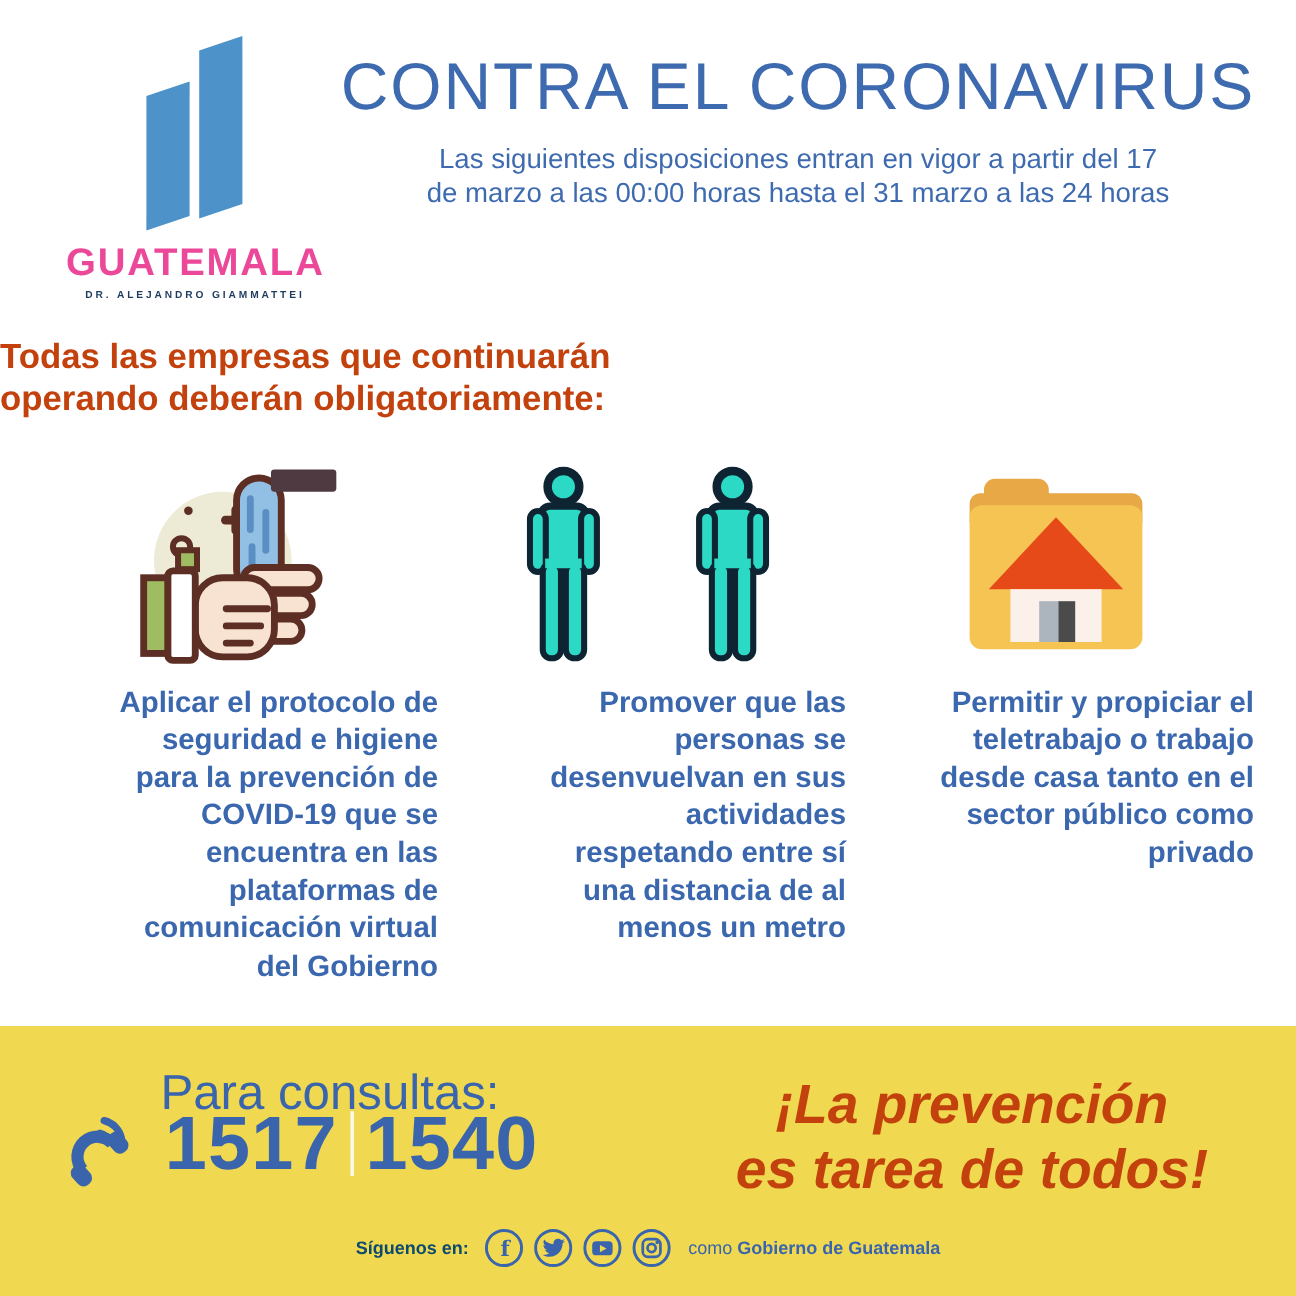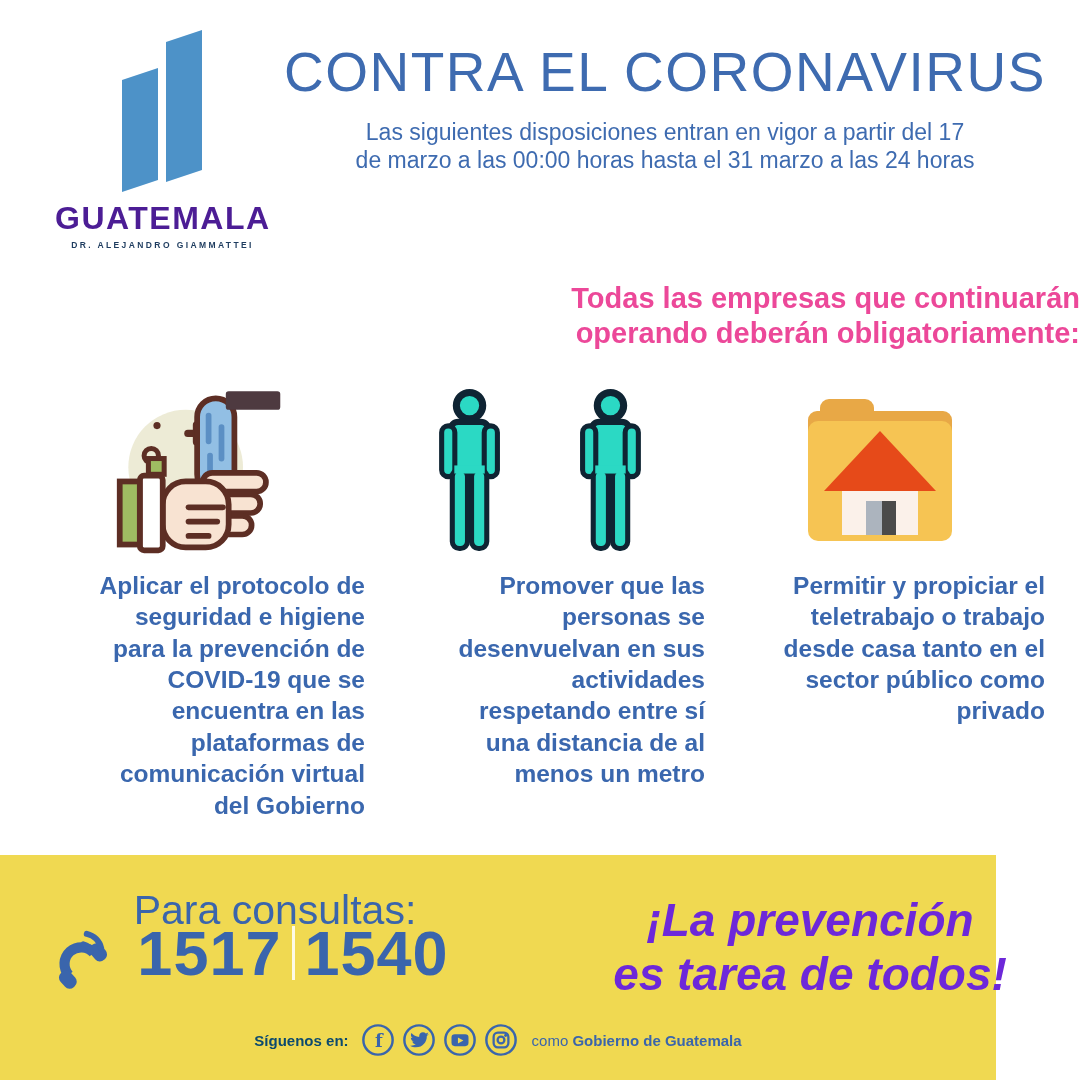--- a/index.html
+++ b/index.html
@@ -5,51 +5,51 @@
   html,body{margin:0;padding:0;background:#e8e8e8;}
   .canvas{
     position:relative;width:1080px;height:1080px;background:#ffffff;
     font-family:"Liberation Sans", sans-serif;overflow:hidden;margin:0 auto;
   }
   
   .logo{position:absolute;left:55px;top:30px;width:215px;text-align:center;}
   .logo-bars{display:block;margin:0 auto 6px auto;}
   .logo-line1{font-size:27px;font-weight:bold;color:#1E3C5F;letter-spacing:1px;line-height:1;}
   .logo-de{font-family:"DejaVu Serif", serif;font-style:italic;font-weight:normal;font-size:25px;letter-spacing:0;}
-  .logo-line2{font-size:32px;font-weight:bold;color:#4c1d95;letter-spacing:1.5px;line-height:1.1;}
+  .logo-line2{font-size:32px;font-weight:bold;color:#ec4899;letter-spacing:1.5px;line-height:1.1;}
   .logo-line3{font-size:8.5px;font-weight:bold;color:#1E3C5F;letter-spacing:2.4px;margin-top:4px;}
   
   .header{position:absolute;left:270px;top:42px;width:790px;text-align:center;color:#3E6BB0;}
   .title1{font-size:54px;font-weight:bold;letter-spacing:-0.5px;line-height:1.05;}
   .title2{font-size:55px;font-weight:normal;letter-spacing:1.5px;line-height:1.05;margin-top:2px;}
   .subtitle{font-size:23px;line-height:1.24;margin-top:16px;white-space:pre-line;}
   
   .section-heading{
-    position:absolute;left:0;right:0;top:281px;text-align:right;
-    font-size:29px;font-weight:bold;color:#ec4899;line-height:1.2;white-space:pre-line;
+    position:absolute;left:0;right:0;top:281px;text-align:left;
+    font-size:29px;font-weight:bold;color:#c2410c;line-height:1.2;white-space:pre-line;
   }
   
   .col{position:absolute;top:380px;width:330px;text-align:center;}
   .col1{left:35px;} .col2{left:375px;} .col3{left:715px;}
   .icon-box{height:180px;display:flex;align-items:center;justify-content:center;}
   .measure-text{
     margin-top:10px;font-size:24.5px;font-weight:bold;color:#3A67AE;
     line-height:1.28;white-space:pre-line;text-align:right;
   }
   
-  .footer{position:absolute;left:0;top:855px;width:996px;height:225px;background:#F0D951;}
+  .footer{position:absolute;left:0;top:855px;width:1080px;height:225px;background:#F0D951;}
   .consultas-label{position:absolute;left:110px;top:32px;width:330px;text-align:center;
     font-size:41px;font-weight:normal;color:#3A65AC;}
   .phone-icon-wrap{position:absolute;left:44px;top:68px;}
   .numbers{position:absolute;left:118px;top:62px;width:350px;display:flex;
     align-items:center;justify-content:center;gap:10px;}
   .number{font-size:63px;font-weight:bold;color:#3A65AC;letter-spacing:1px;}
   .num-divider{width:3px;height:54px;background:rgba(255,255,255,0.85);}
   .slogan{position:absolute;left:560px;top:38px;width:500px;text-align:center;
-    font-size:46px;font-weight:bold;font-style:italic;color:#6d28d9;line-height:1.18;white-space:pre-line;}
+    font-size:46px;font-weight:bold;font-style:italic;color:#c2410c;line-height:1.18;white-space:pre-line;}
   .social-row{position:absolute;left:0;top:168px;width:100%;display:flex;
     align-items:center;justify-content:center;gap:8px;}
   .social-label{font-size:15px;font-weight:bold;color:#0c4a6e;margin-right:4px;text-align:center;}
   .social-icons{display:flex;align-items:center;gap:7px;}
   .social-icon{display:inline-flex;cursor:pointer;}
   .social-suffix{font-size:15px;color:#3A65AC;margin-left:6px;}
   .social-suffix .bold{font-weight:bold;margin-top:24px;}
 </style>
 </head>
 <body>

